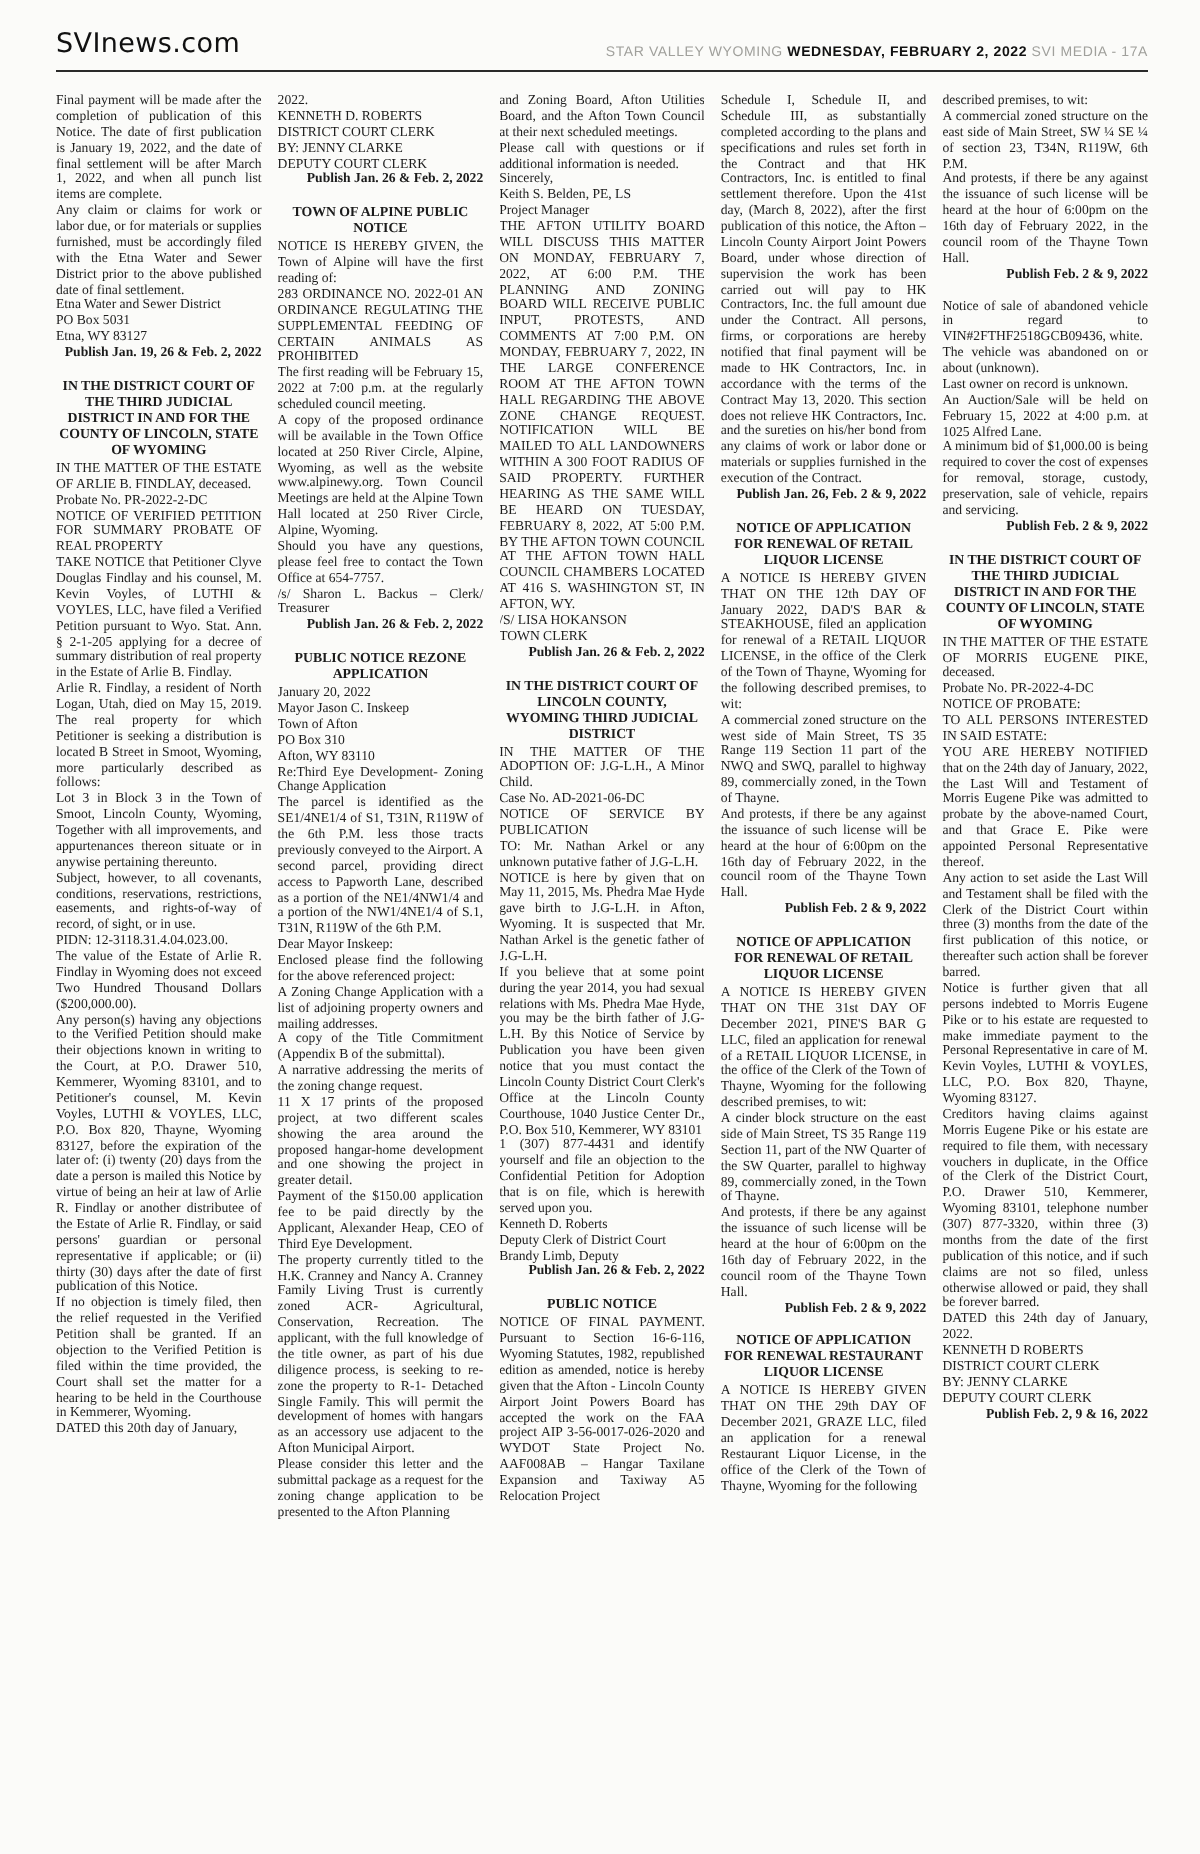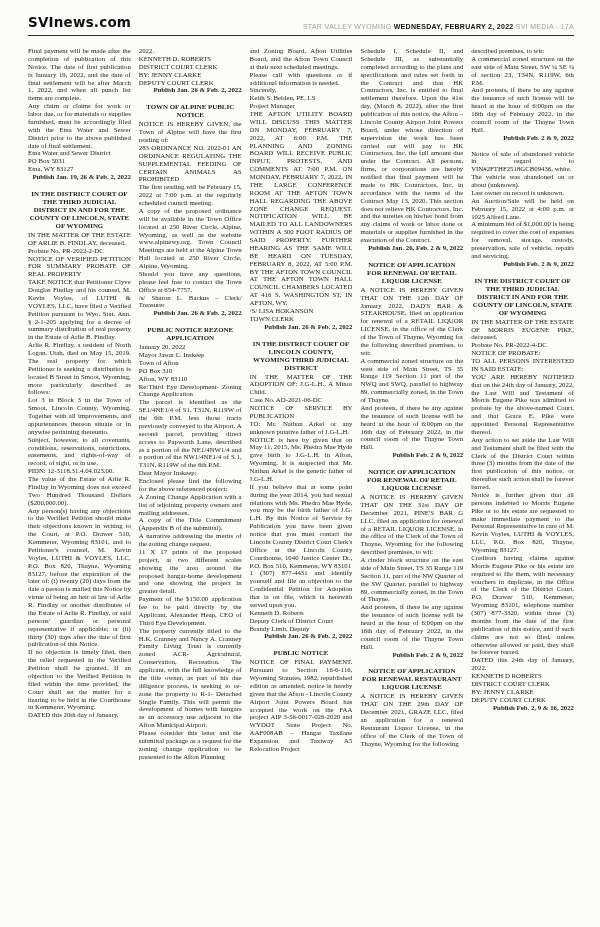--- a/index.html
+++ b/index.html
@@ -7,21 +7,21 @@
   .page {
     position:relative; width:600px; height:927px; margin:0 auto;
     background:#fbfbf9; box-sizing:border-box;
     padding:14px 26px 10px 28px; overflow:hidden;
   }
   .header {
     display:flex; justify-content:space-between; align-items:flex-end;
     border-bottom:1.6px solid #2a2a2a; padding-bottom:5px;
   }
   .masthead {
-    font-family:"DejaVu Sans", sans-serif; font-weight:bold;
+    font-family:"DejaVu Sans", sans-serif; font-weight:normal;
     font-size:13.5px; color:#111; letter-spacing:.2px;
   }
   .dateline {
     font-family:"Liberation Sans", sans-serif; font-size:7px;
     color:#a0a09c; letter-spacing:.3px; white-space:nowrap;
   }
   .dateline .d-bold { color:#111; font-weight:bold; }
   .columns {
     display:flex; gap:8px; margin-top:11px; height:856px; overflow:hidden;
   }

